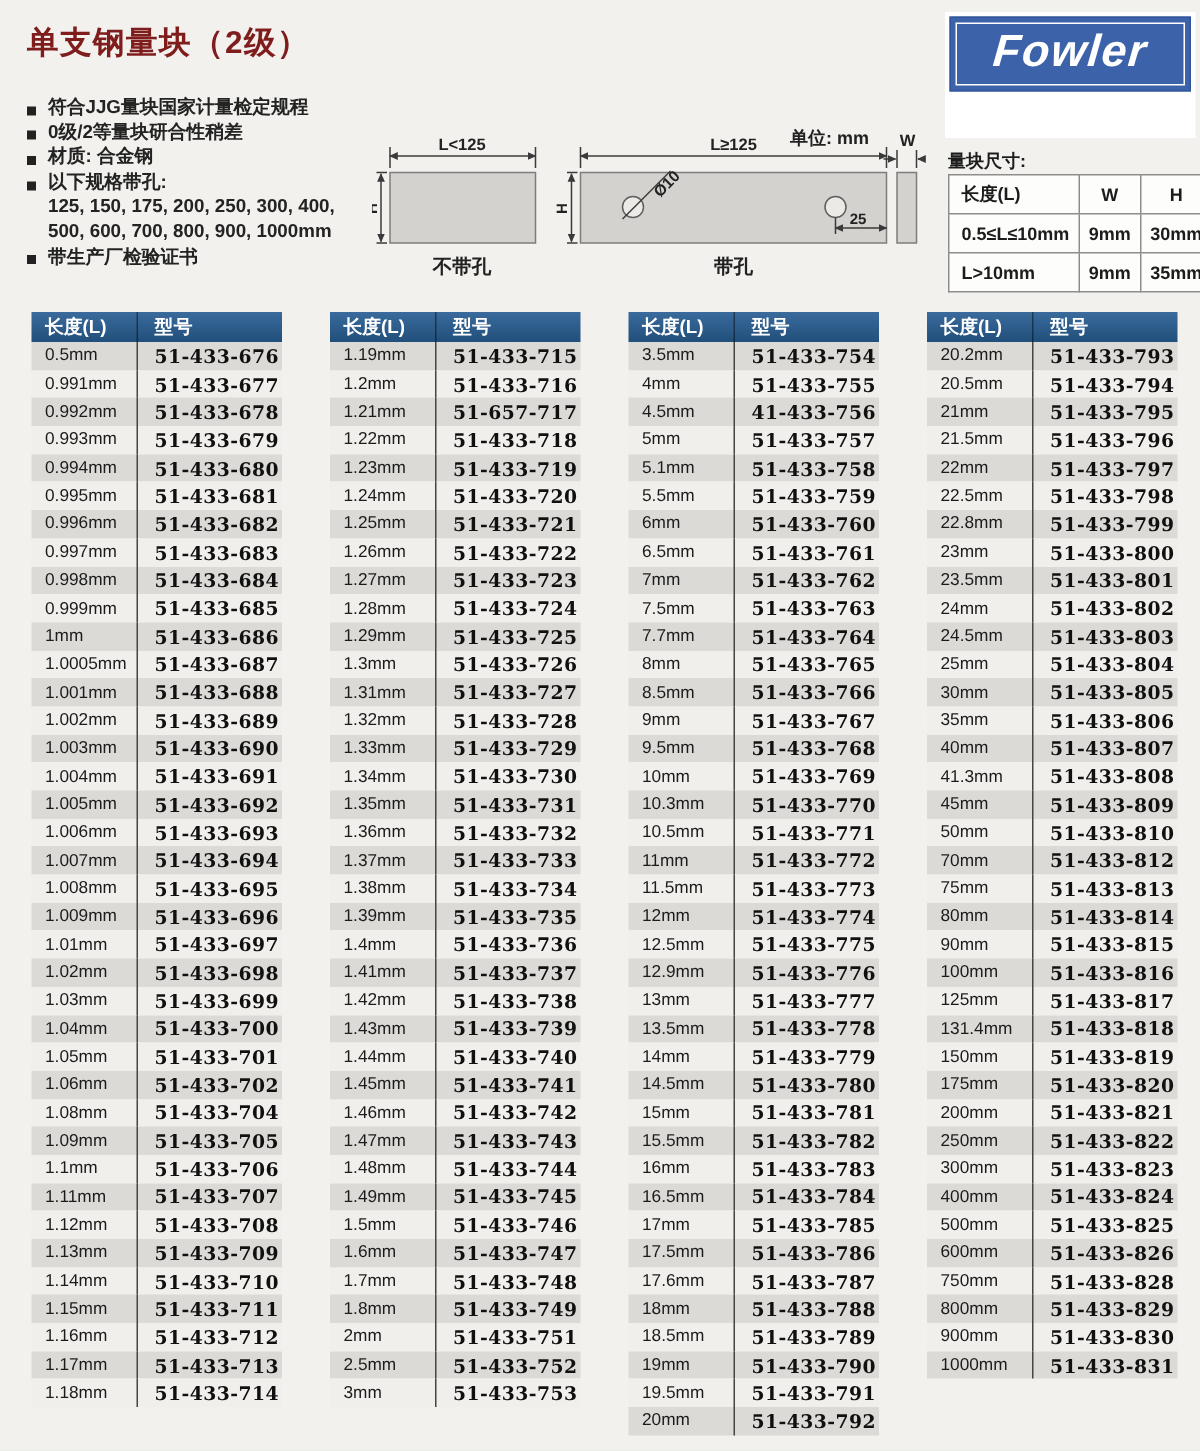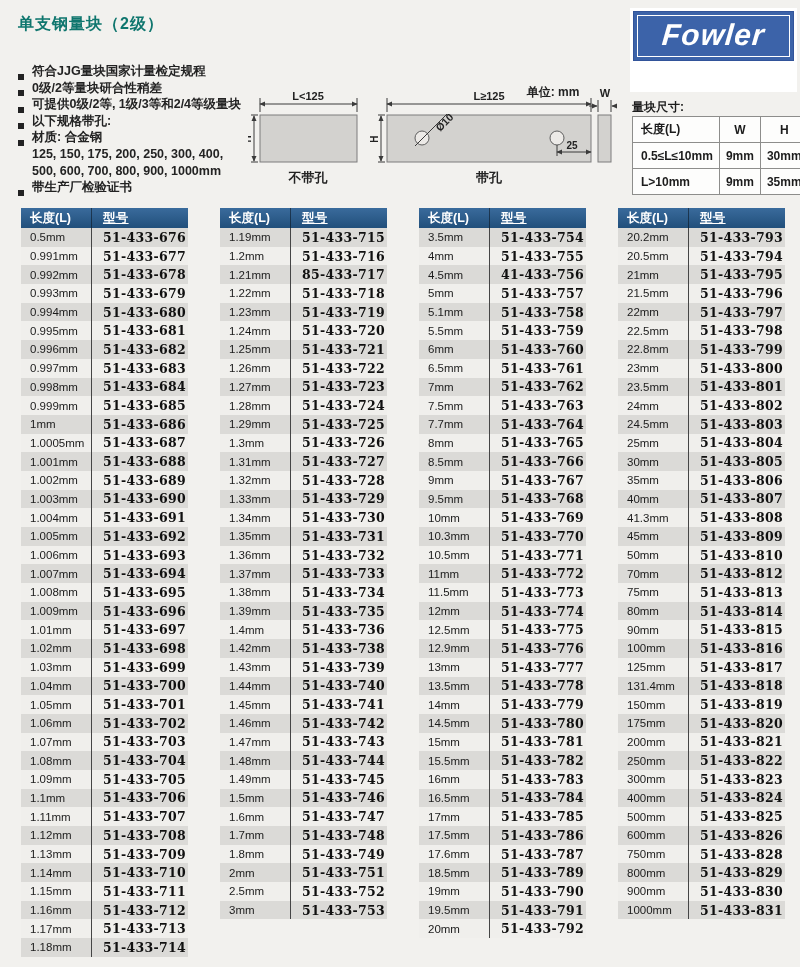--- a/index.html
+++ b/index.html
@@ -4,25 +4,25 @@
 <style>
   * { box-sizing: border-box; margin: 0; padding: 0; }
   html,body { background:#e8e7e4; }
   .page {
     position: relative; width: 800px; height: 967px;
     background: #f2f1ee; overflow: hidden;
     font-family: "Liberation Sans", sans-serif; color:#1c1c1c;
   }
   .title {
     position: absolute; left: 18px; top: 14px;
-    font-size: 16px; font-weight: 700; color: #0f766e; letter-spacing: 1px;
+    font-size: 21px; font-weight: 700; color: #7f1d1d; letter-spacing: 1px;
   }
   
   .features { position: absolute; left: 18px; top: 63px; width: 330px; }
-  .feature { display: flex; align-items: flex-end; font-size: 12.5px; font-weight: 700;
+  .feature { display: flex; align-items: center; font-size: 12.5px; font-weight: 700;
              color: #232323; line-height: 16.6px; white-space: nowrap; }
   .feature .bullet { width: 6px; height: 6px; background: #222; margin: 5px 8px 0 0; flex: none; }
   .feature.cont { padding-left: 14px; }
   
   .logo-card { position: absolute; left: 630px; top: 8px; width: 167px; height: 84px; background: #fff; }
   .logo-box { position: absolute; left: 633px; top: 11px; width: 161px; height: 50px;
               background: #3c63a9; border: 1px solid #32549a; }
   .logo-inner { position: absolute; inset: 3px; border: 1px solid #ffffff;
                 display: flex; align-items: center; justify-content: center; }
   .logo-text { color: #fff; font-size: 30px; font-weight: 700; font-style: italic;
@@ -44,21 +44,21 @@
   .prow { display: flex; height: 18.7px; }
   .phead { height: 20px; background: linear-gradient(#3a6b9c, #214f7b); color: #fff; }
   .c-len { width: 70px; padding-left: 9px; display: flex; align-items: center;
            font-size: 11.5px; color: #1b1b1b; }
   .c-mod { flex: 1; display: flex; align-items: center; padding-left: 11px;
            border-left: 1px solid #454545;
            font-family: "DejaVu Serif", serif; font-weight: 700; font-size: 12.5px;
            letter-spacing: 0.3px; color: #101010; }
   .phead .c-len, .phead .c-mod { font-family: "Liberation Sans", sans-serif;
            font-weight: 700; font-size: 12.5px; color: #fff; }
-  .phead .c-mod { border-left: 1px solid rgba(0,0,0,0.45); text-decoration: underline; }
+  .phead .c-mod { border-left: 1px solid rgba(0,0,0,0.45); }
   .pbody .prow:nth-child(odd) { background: #dbdad7; }
   .pbody .prow:nth-child(even) { background: #f0efec; }
   svg text { font-family: "Liberation Sans", sans-serif; }
 </style>
 </head>
 <body>
 
 <div class="page">
 
   <div class="title">单支钢量块（2级）</div>
@@ -67,29 +67,25 @@
       <div class="feature">
         <span class="bullet"></span>
         <span class="ftext">符合JJG量块国家计量检定规程</span>
       </div>
       <div class="feature">
         <span class="bullet"></span>
         <span class="ftext">0级/2等量块研合性稍差</span>
       </div>
       <div class="feature">
         <span class="bullet"></span>
-        <span class="ftext">可提供0级/2等, 1级/3等和2/4等级量块</span>
+        <span class="ftext">材质: 合金钢</span>
       </div>
       <div class="feature">
         <span class="bullet"></span>
         <span class="ftext">以下规格带孔:</span>
-      </div>
-      <div class="feature">
-        <span class="bullet"></span>
-        <span class="ftext">材质: 合金钢</span>
       </div>
       <div class="feature cont">
         <span class="ftext">125, 150, 175, 200, 250, 300, 400,</span>
       </div>
       <div class="feature cont">
         <span class="ftext">500, 600, 700, 800, 900, 1000mm</span>
       </div>
       <div class="feature">
         <span class="bullet"></span>
         <span class="ftext">带生产厂检验证书</span>
@@ -281,24 +277,20 @@
           </div>
           <div class="prow">
             <div class="c-len">1.05mm</div>
             <div class="c-mod">51-433-701</div>
           </div>
           <div class="prow">
             <div class="c-len">1.06mm</div>
             <div class="c-mod">51-433-702</div>
           </div>
           <div class="prow">
-            <div class="c-len">1.07mm</div>
-            <div class="c-mod">51-433-703</div>
-          </div>
-          <div class="prow">
             <div class="c-len">1.08mm</div>
             <div class="c-mod">51-433-704</div>
           </div>
           <div class="prow">
             <div class="c-len">1.09mm</div>
             <div class="c-mod">51-433-705</div>
           </div>
           <div class="prow">
             <div class="c-len">1.1mm</div>
             <div class="c-mod">51-433-706</div>
@@ -346,21 +338,21 @@
           <div class="prow">
             <div class="c-len">1.19mm</div>
             <div class="c-mod">51-433-715</div>
           </div>
           <div class="prow">
             <div class="c-len">1.2mm</div>
             <div class="c-mod">51-433-716</div>
           </div>
           <div class="prow">
             <div class="c-len">1.21mm</div>
-            <div class="c-mod">85-433-717</div>
+            <div class="c-mod">51-657-717</div>
           </div>
           <div class="prow">
             <div class="c-len">1.22mm</div>
             <div class="c-mod">51-433-718</div>
           </div>
           <div class="prow">
             <div class="c-len">1.23mm</div>
             <div class="c-mod">51-433-719</div>
           </div>
           <div class="prow">
@@ -423,20 +415,24 @@
             <div class="c-len">1.38mm</div>
             <div class="c-mod">51-433-734</div>
           </div>
           <div class="prow">
             <div class="c-len">1.39mm</div>
             <div class="c-mod">51-433-735</div>
           </div>
           <div class="prow">
             <div class="c-len">1.4mm</div>
             <div class="c-mod">51-433-736</div>
+          </div>
+          <div class="prow">
+            <div class="c-len">1.41mm</div>
+            <div class="c-mod">51-433-737</div>
           </div>
           <div class="prow">
             <div class="c-len">1.42mm</div>
             <div class="c-mod">51-433-738</div>
           </div>
           <div class="prow">
             <div class="c-len">1.43mm</div>
             <div class="c-mod">51-433-739</div>
           </div>
           <div class="prow">
@@ -629,20 +625,24 @@
           </div>
           <div class="prow">
             <div class="c-len">17.5mm</div>
             <div class="c-mod">51-433-786</div>
           </div>
           <div class="prow">
             <div class="c-len">17.6mm</div>
             <div class="c-mod">51-433-787</div>
           </div>
           <div class="prow">
+            <div class="c-len">18mm</div>
+            <div class="c-mod">51-433-788</div>
+          </div>
+          <div class="prow">
             <div class="c-len">18.5mm</div>
             <div class="c-mod">51-433-789</div>
           </div>
           <div class="prow">
             <div class="c-len">19mm</div>
             <div class="c-mod">51-433-790</div>
           </div>
           <div class="prow">
             <div class="c-len">19.5mm</div>
             <div class="c-mod">51-433-791</div>

